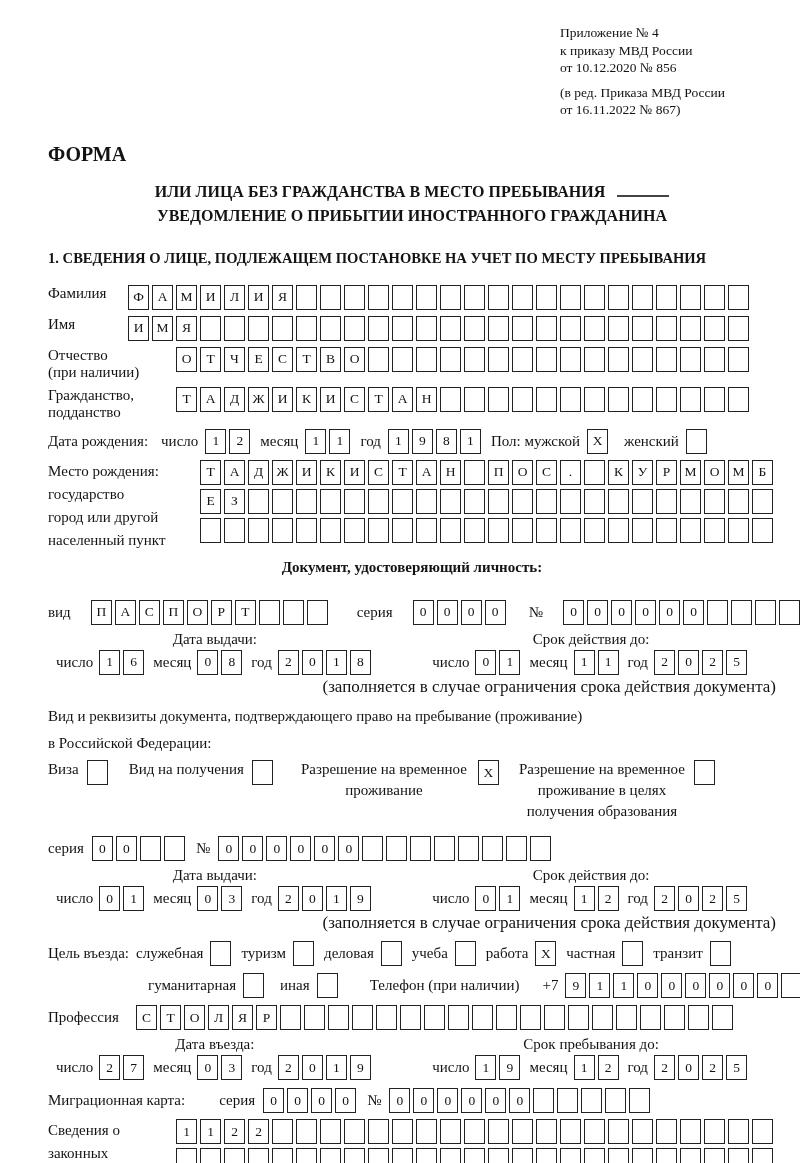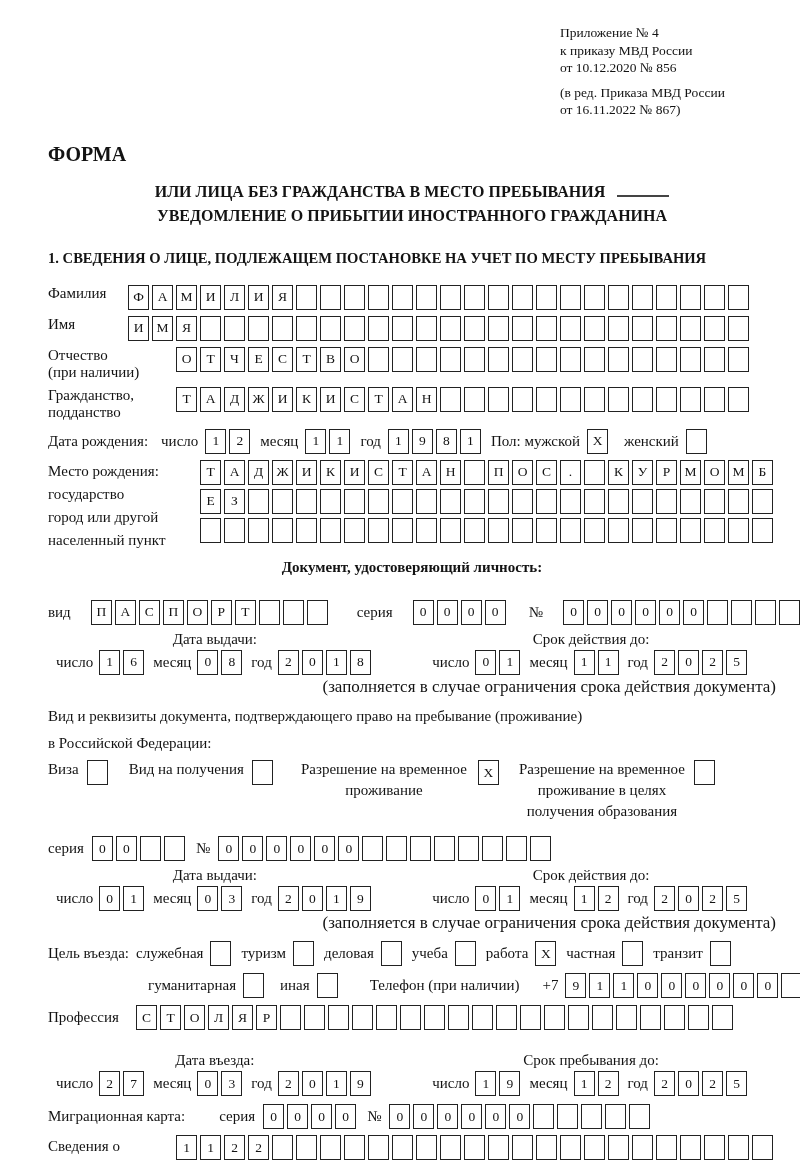--- a/index.html
+++ b/index.html
@@ -594,21 +594,21 @@
       <span class="cell"></span>
       <span class="cell"></span>
       <span class="cell"></span>
       <span class="cell"></span>
       <span class="cell"></span>
       <span class="cell"></span>
       <span class="cell"></span>
     </span>
 </div>
 
-<div class="dates" style="margin-top:22px;">
+<div class="dates" style="margin-top:6px;">
   <div class="dgroup" style="margin-left:8px;">
     <div class="dhead">Дата въезда:</div>
     <div class="dfields">
       <span>число</span>
       <span class="cellrow">
           <span class="cell">2</span>
           <span class="cell">7</span>
         </span>
       <span>месяц</span>
       <span class="cellrow">

